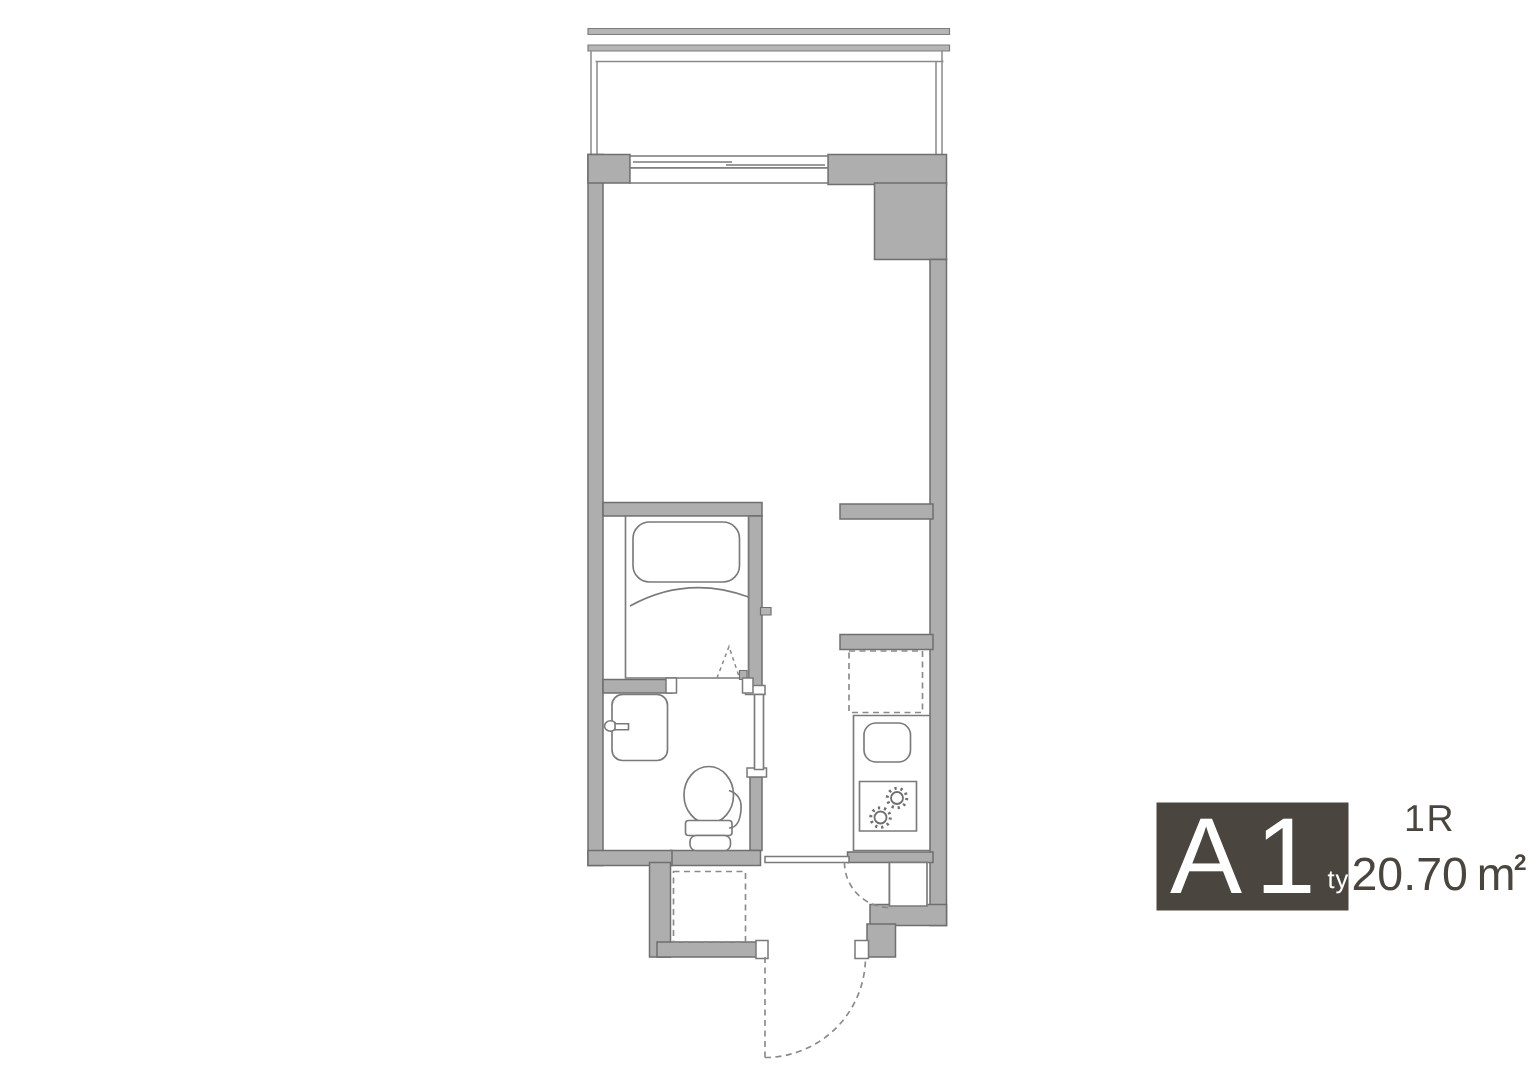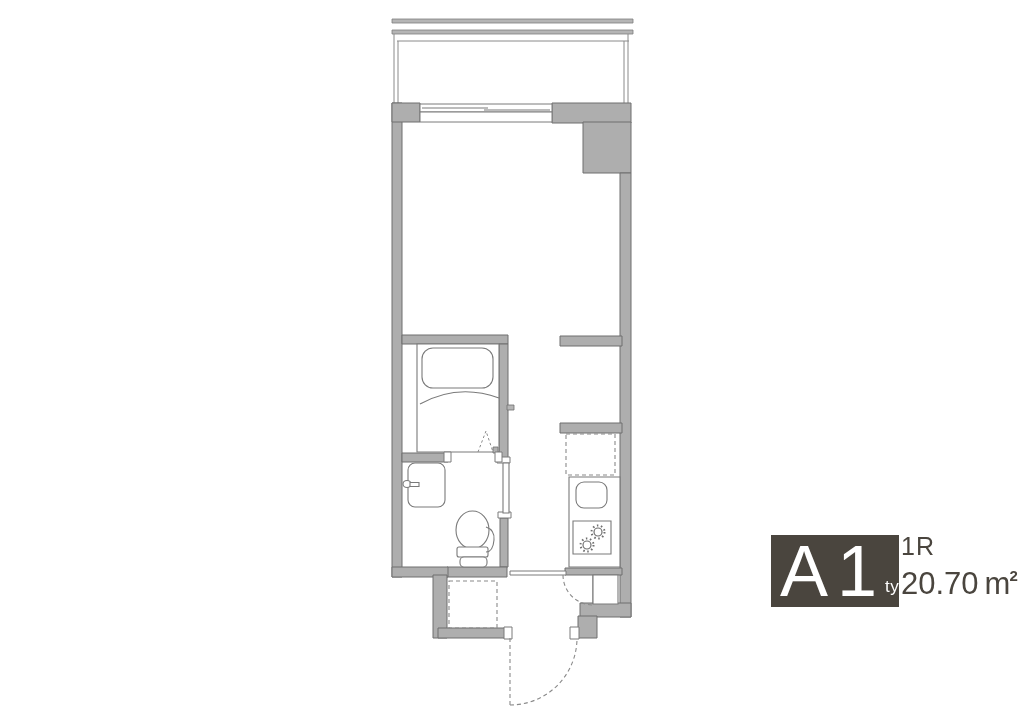--- a/index.html
+++ b/index.html
@@ -17,21 +17,21 @@
   .frame{fill:#ffffff;stroke:#7a7a7a;stroke-width:1;}
   .burner-core{fill:none;stroke:#6f6f6f;stroke-width:1.2;}
   .burner-spikes{fill:none;stroke:#6f6f6f;stroke-width:2;stroke-dasharray:1.5 2.6;}
 
   .legend{position:absolute;left:0;top:0;width:1024px;height:725px;pointer-events:none;}
   .badge{position:absolute;left:771px;top:535px;width:128px;height:72px;
          color:#ffffff;display:flex;align-items:center;}
   .plan-letter{font-size:72px;line-height:68px;font-weight:300;margin-left:9px;}
   .plan-number{font-size:72px;line-height:68px;font-weight:300;margin-left:9px;}
   .type-label{font-size:17px;font-weight:300;margin-left:8px;margin-top:32px;letter-spacing:0.5px;}
-  .info{position:absolute;left:901px;top:531px;width:104px;text-align:left;}
+  .info{position:absolute;left:901px;top:531px;width:104px;text-align:center;}
   .layout{font-size:25px;line-height:30px;font-weight:400;letter-spacing:1px;}
   .area{font-size:31px;line-height:34px;white-space:nowrap;}
   .area .unit{margin-left:6px;}
   .area sup{font-size:15px;font-weight:700;position:relative;top:-2px;left:-1px;}
 </style>
 </head>
 <body>
 
 <div class="canvas">
 

